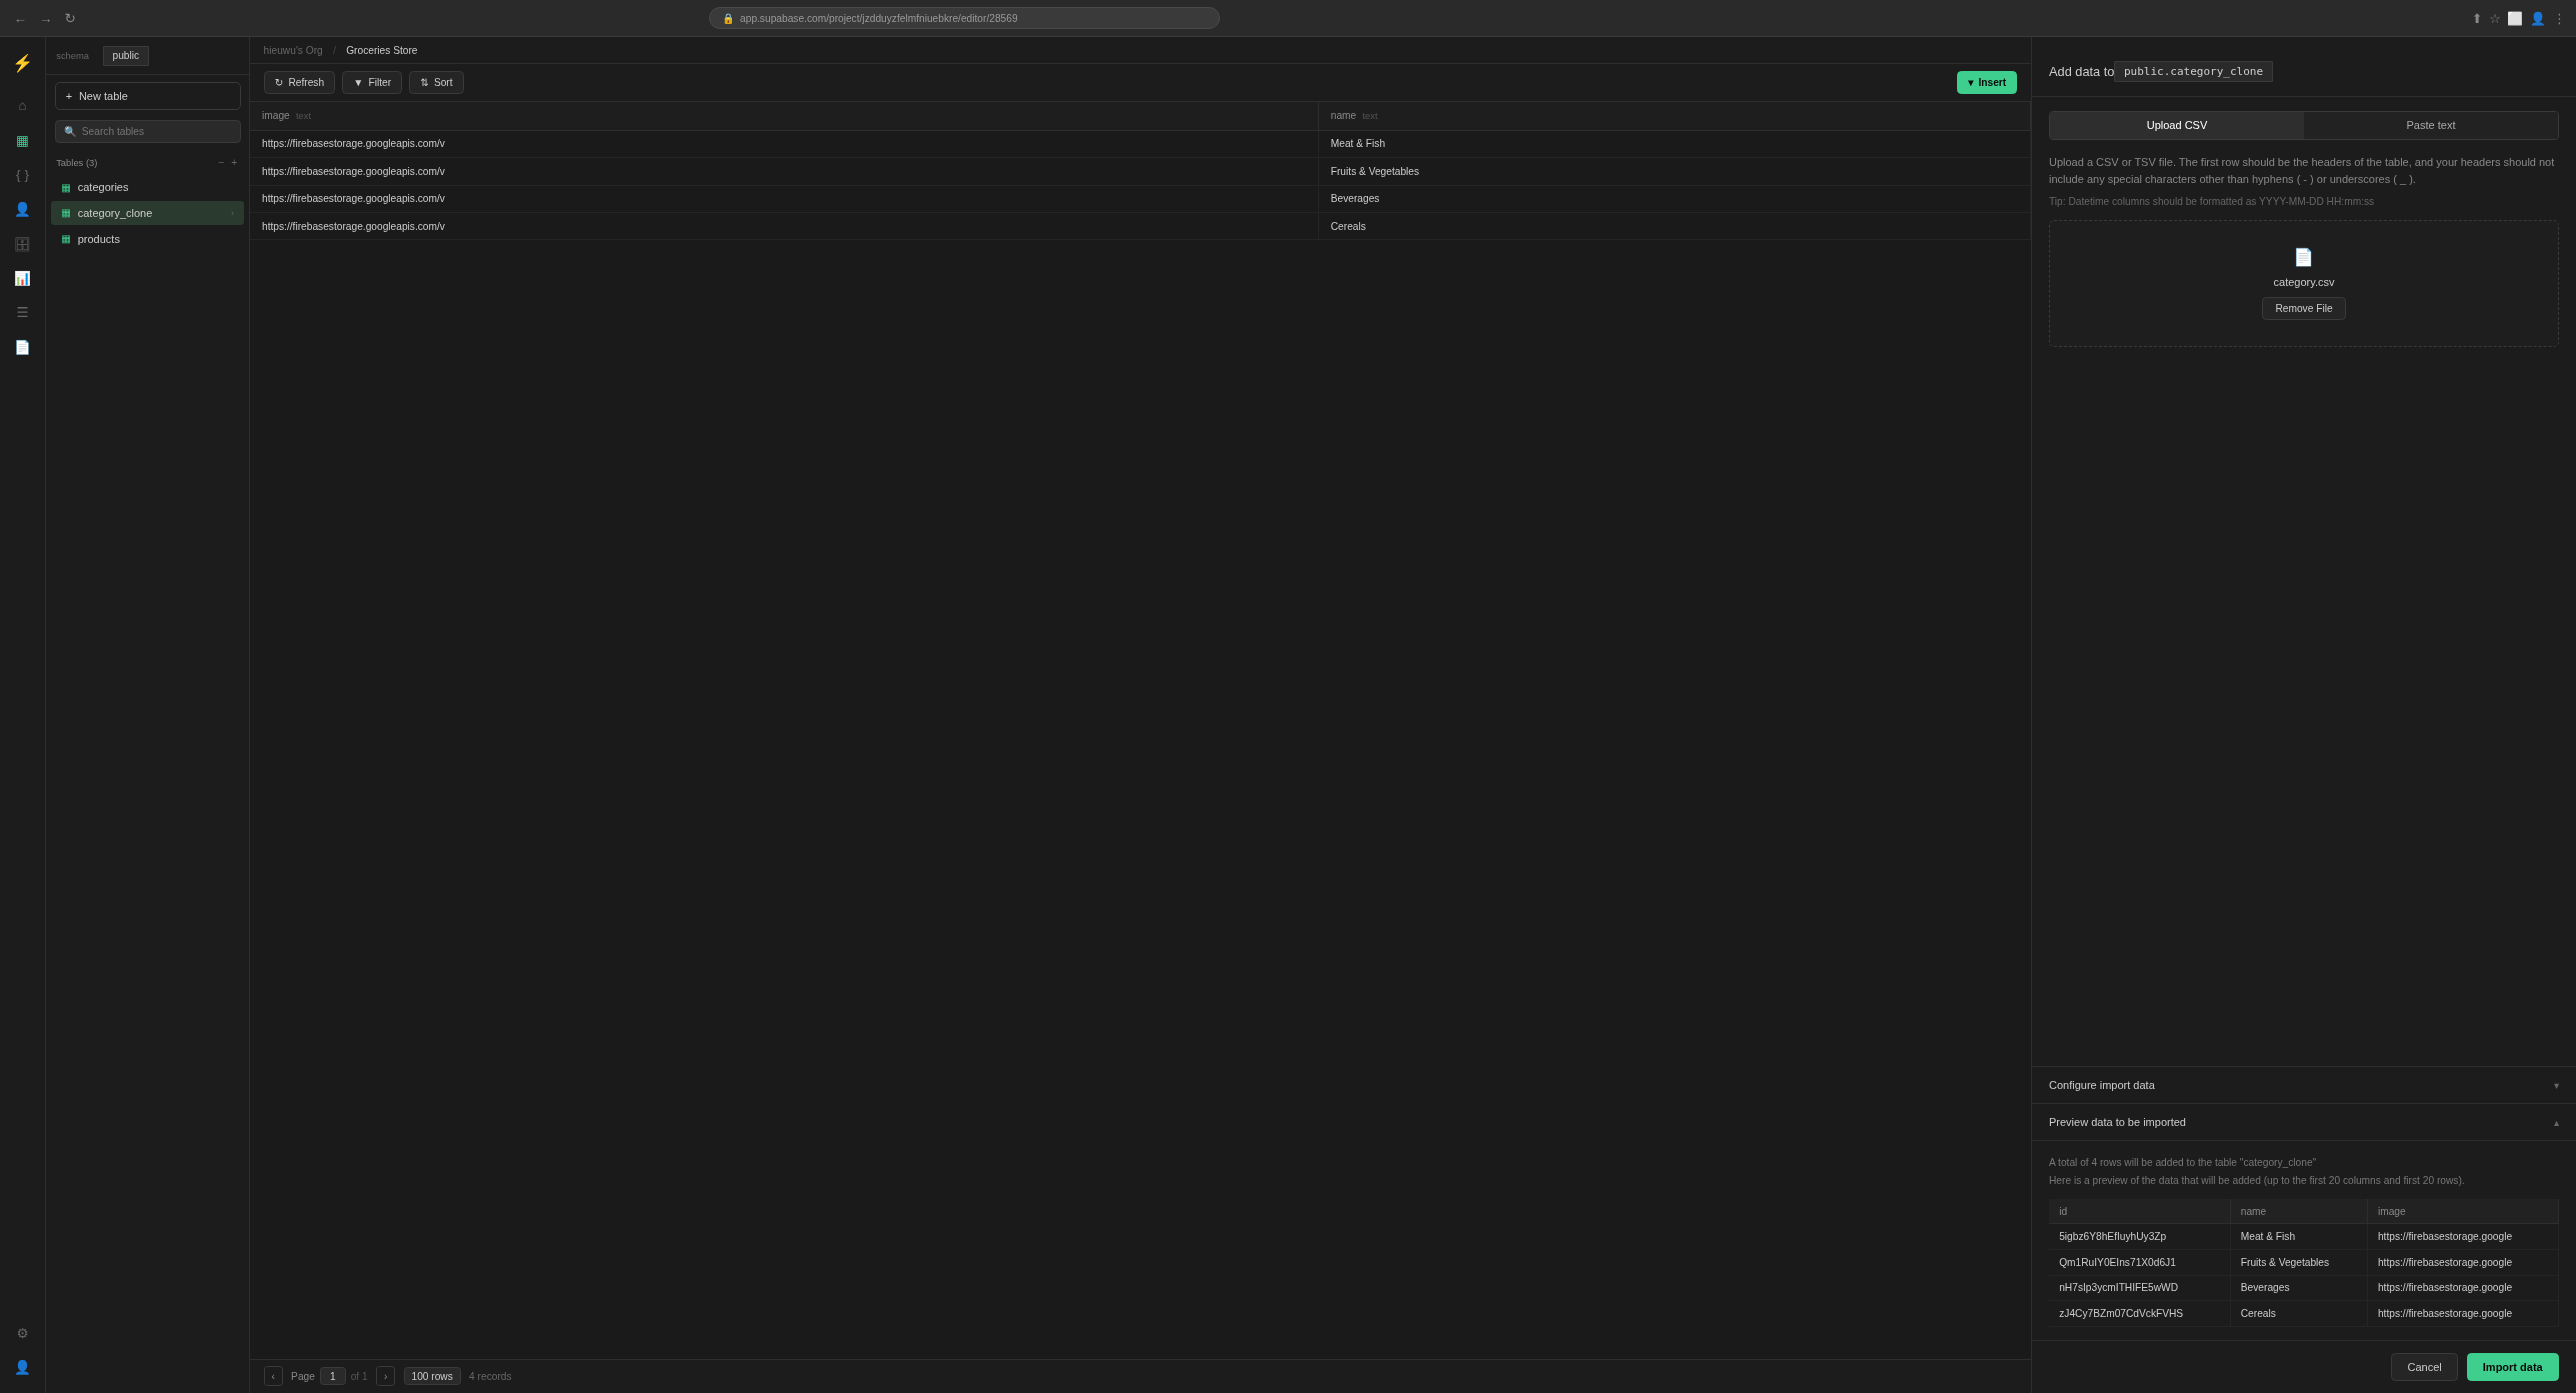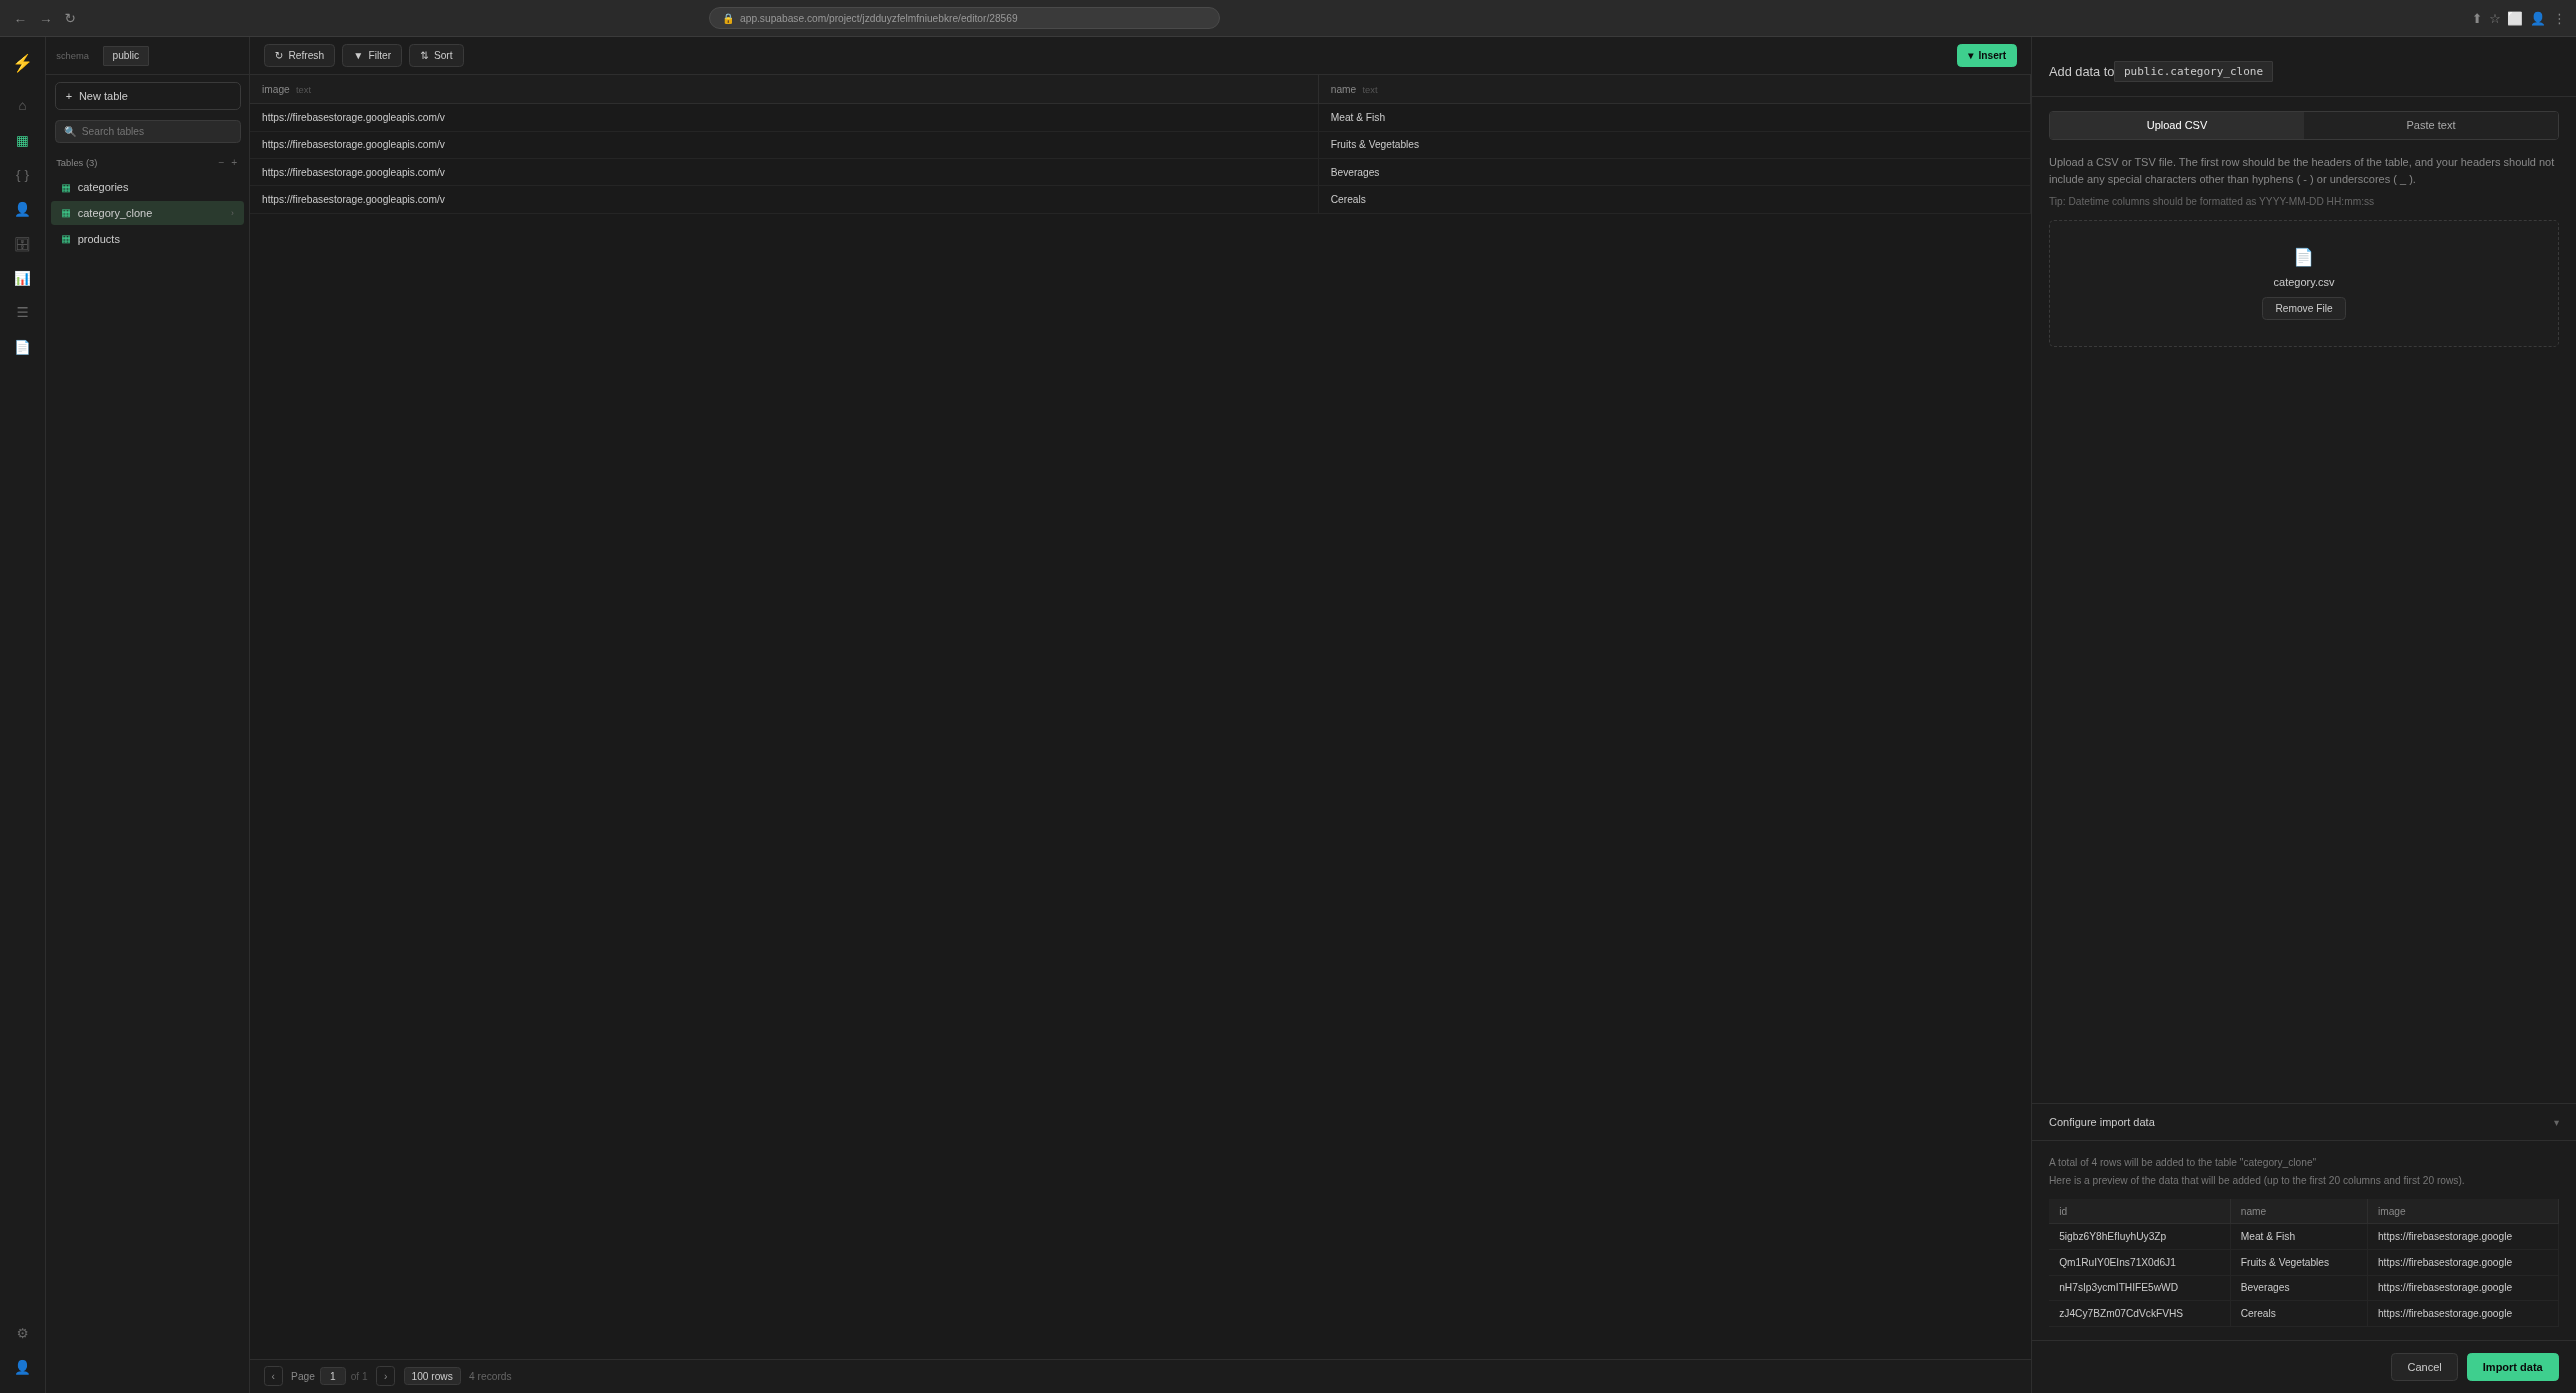--- a/index.html
+++ b/index.html
@@ -181,20 +181,25 @@
       <span class="table-chevron">›</span>
     </div>
     <div class="table-item">
       <span class="table-grid-icon">▦</span>
       <span class="table-name">products</span>
     </div>
   </div>
 
   <div class="main-content">
 
+    <div class="breadcrumb-bar">
+      <span class="breadcrumb-item">hieuwu's Org</span>
+      <span class="breadcrumb-sep">/</span>
+      <span class="breadcrumb-item breadcrumb-active">Groceries Store</span>
+    </div>
 
     <div class="toolbar">
       <button class="toolbar-btn">
         <span>↻</span>
         <span>Refresh</span>
       </button>
       <button class="toolbar-btn">
         <span>▼</span>
         <span>Filter</span>
       </button>
@@ -277,20 +282,24 @@
         <span class="file-name">category.csv</span>
         <button class="remove-file-btn">Remove File</button>
       </div>
     </div>
 
     <div class="section-header">
       <span class="section-title">Configure import data</span>
       <span class="section-chevron">▾</span>
     </div>
 
+    <div class="section-header">
+      <span class="section-title">Preview data to be imported</span>
+      <span class="section-chevron">▴</span>
+    </div>
 
     <div class="preview-section">
       <p class="preview-subtitle">A total of 4 rows will be added to the table "category_clone"</p>
       <p class="preview-subtitle">Here is a preview of the data that will be added (up to the first 20 columns and first 20 rows).</p>
       <table class="preview-table">
         <thead>
           <tr>
             <th>id</th>
             <th>name</th>
             <th>image</th>

